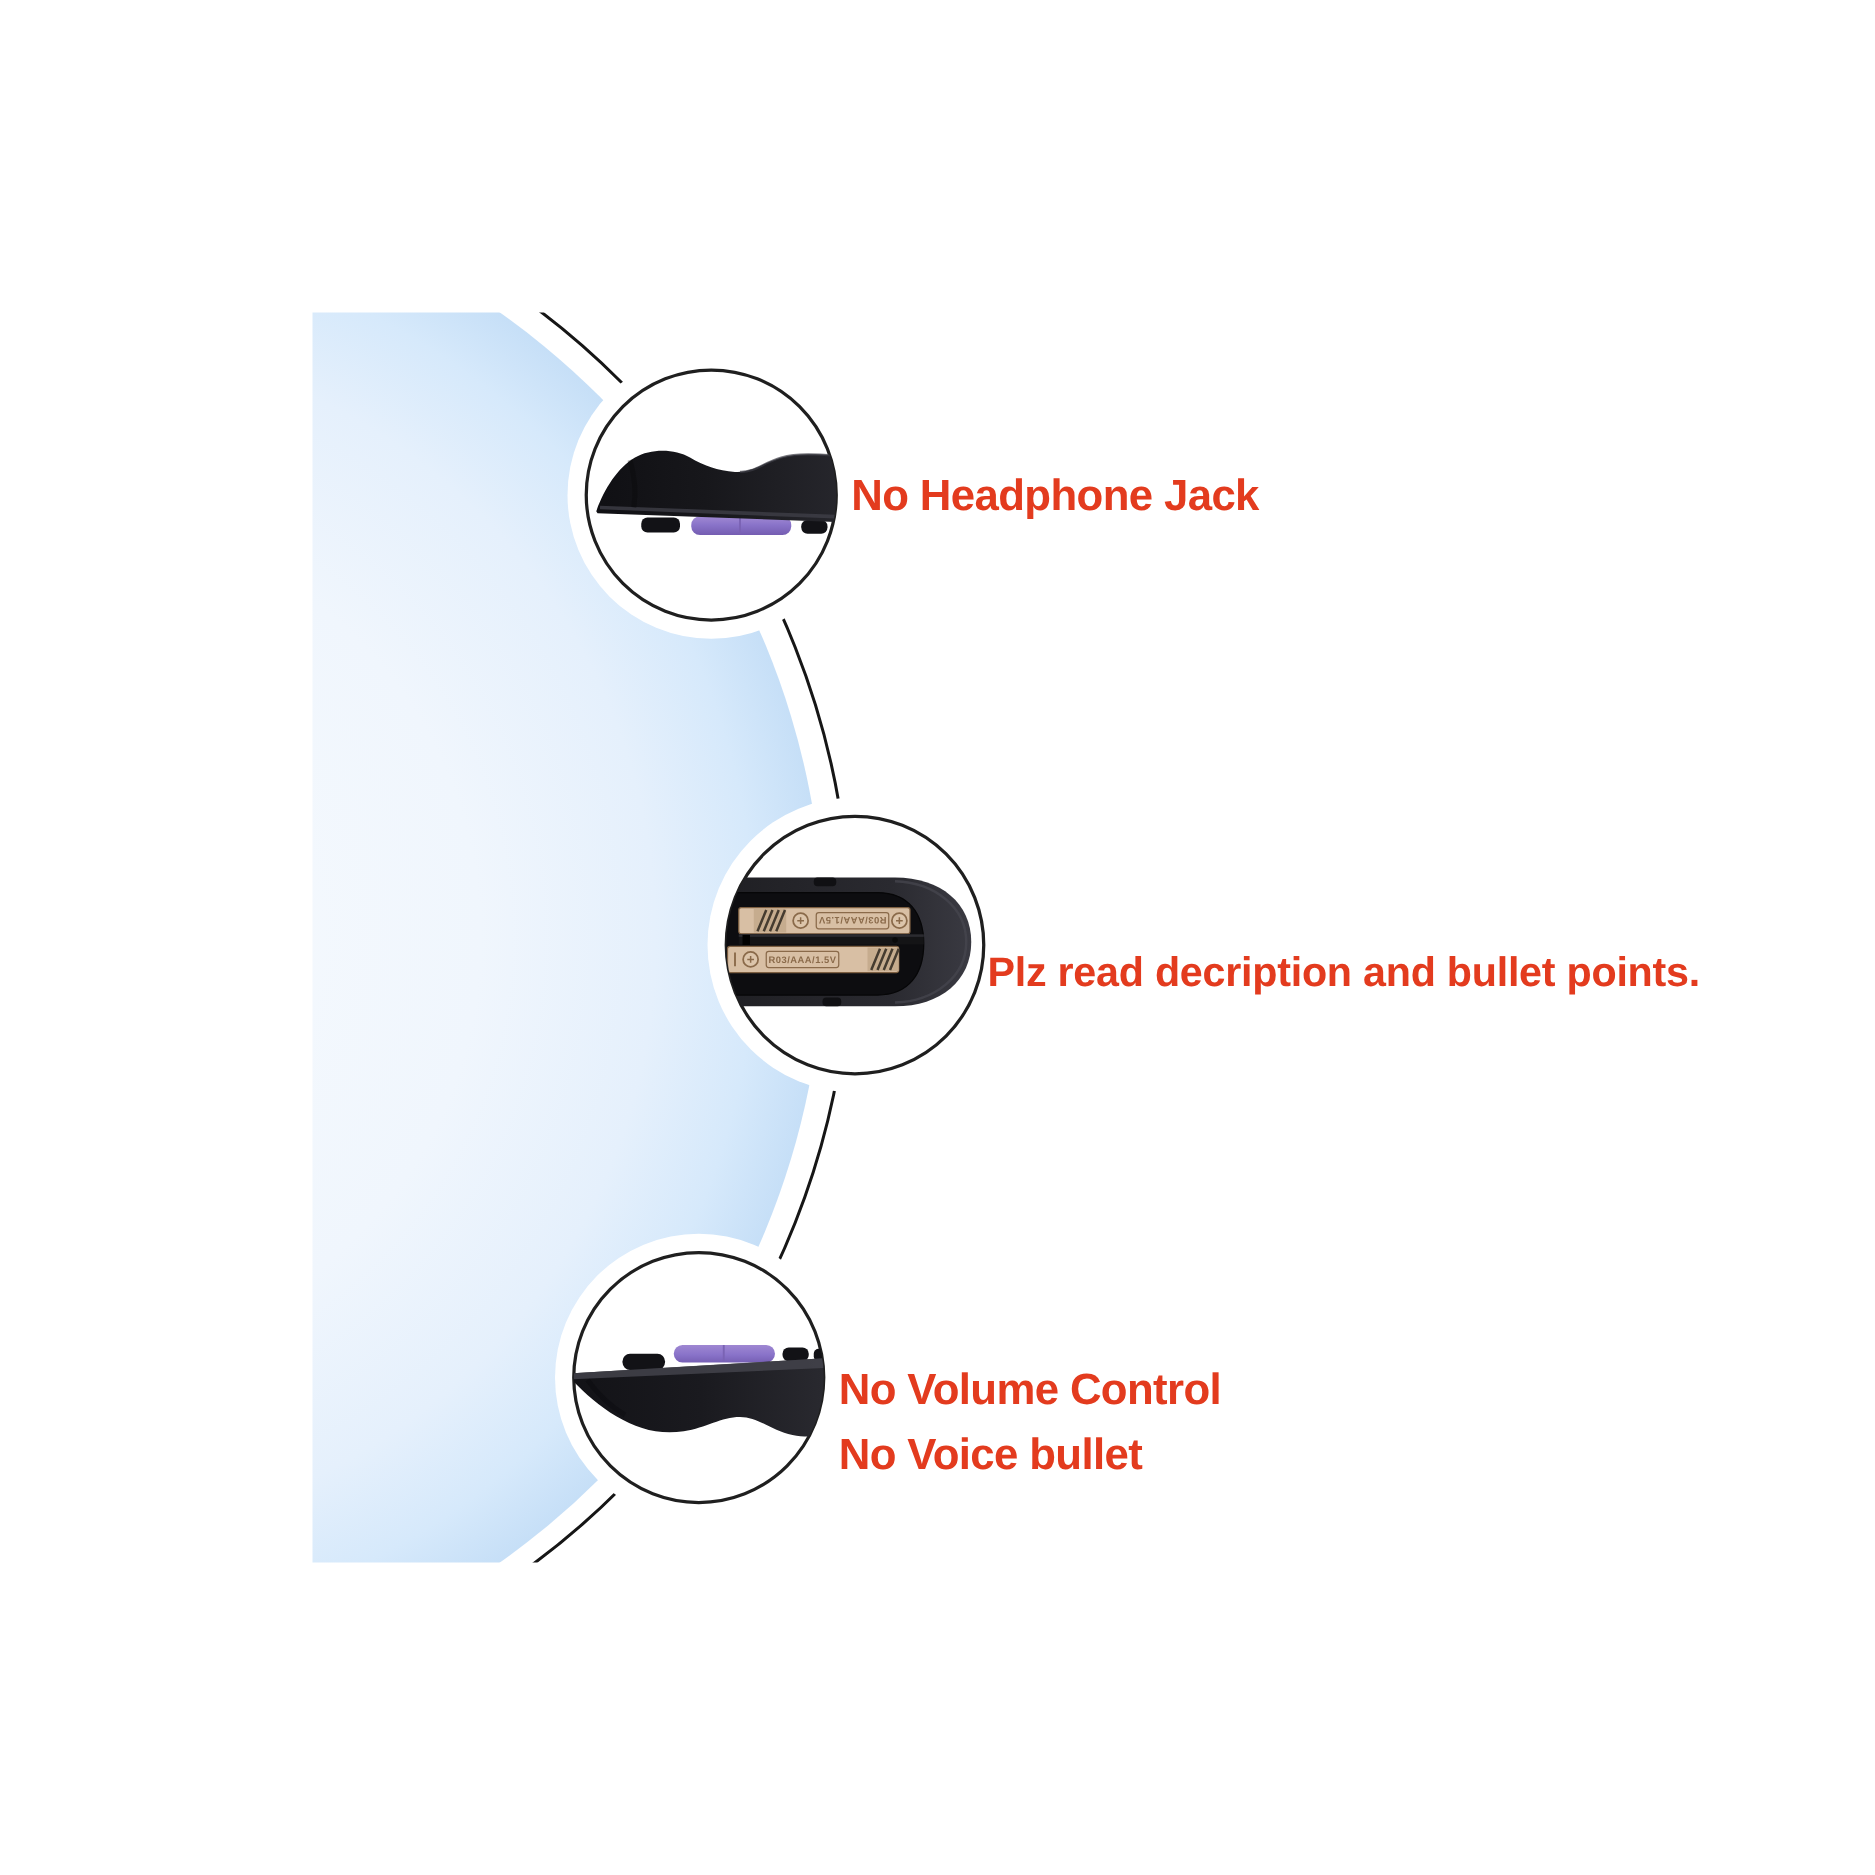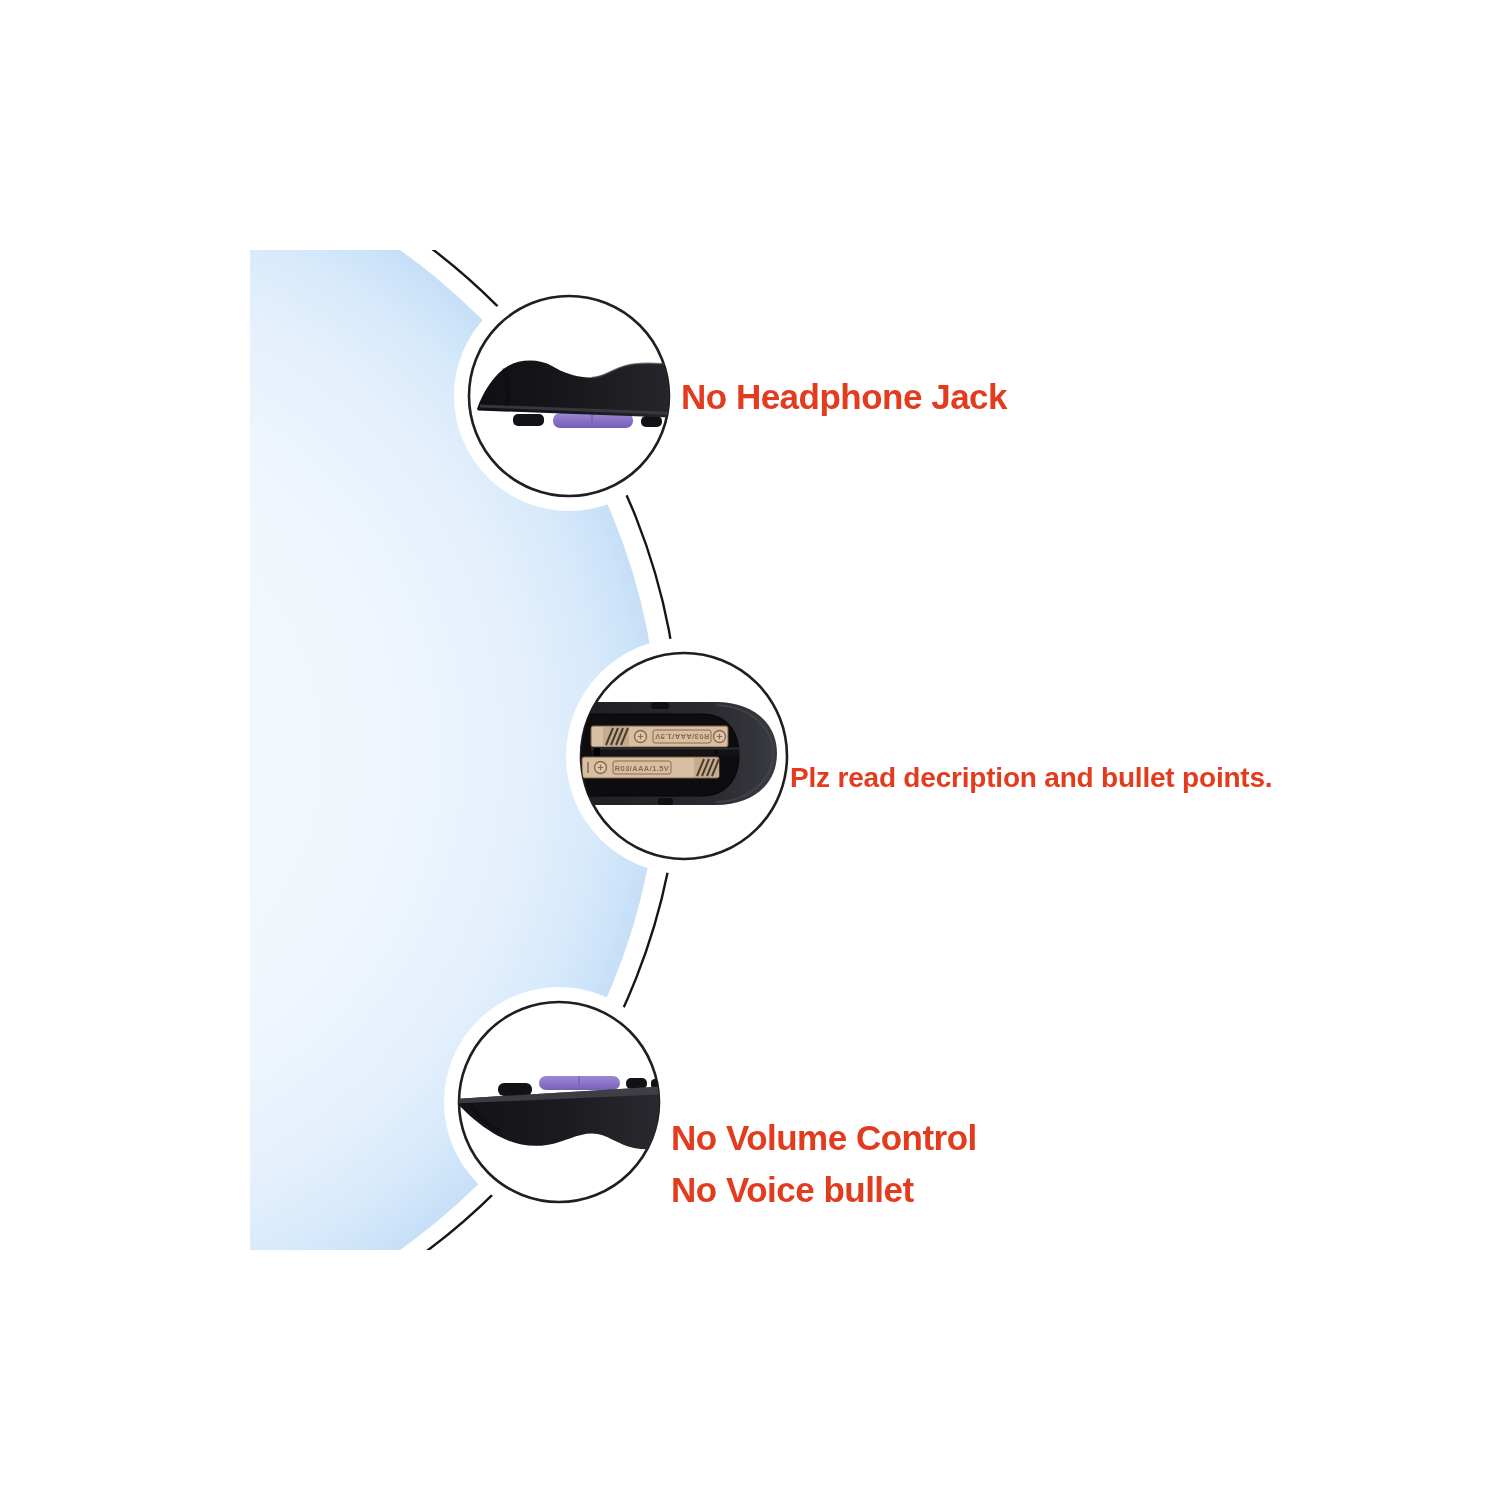--- a/index.html
+++ b/index.html
@@ -18,21 +18,21 @@
     font-size:35px;
     line-height:40px;
     letter-spacing:-0.5px;
     white-space:nowrap;
   }
   .label-stack{line-height:52px;}
   .note{
     position:absolute;
     color:#E33B1E;
     font-weight:700;
-    font-size:28px;
+    font-size:33px;
     line-height:28px;
     letter-spacing:-0.2px;
     white-space:nowrap;
   }
   .batt-text{
     font-family:"Liberation Sans", sans-serif;
     font-weight:700;
     font-size:7.5px;
     letter-spacing:0.4px;
   }
@@ -175,18 +175,18 @@
       <path d="M 453 1099 L 669 1086 L 669.5 1094 L 456 1103.5 Z" fill="#43434b" opacity="0.85"></path>
       <path d="M 470 1104 C 478 1115 488 1125 500 1132" stroke="#08080a" stroke-width="4" fill="none" opacity="0.3"></path>
     </g>
   </svg>
 
   <div class="label" style="left:681px;top:377px;">No Headphone Jack</div>
 
 
   <div class="note" style="left:790px;top:764px;">Plz read decription and bullet points.</div>
 
-  <div class="label label-stack" style="left:671px;top:1112px;">
+  <div class="label label-stack" style="left:671px;top:1086px;">
     <div>No Volume Control</div>
     <div>No Voice bullet</div>
   </div>
 
 </div>
 
 </body></html>

